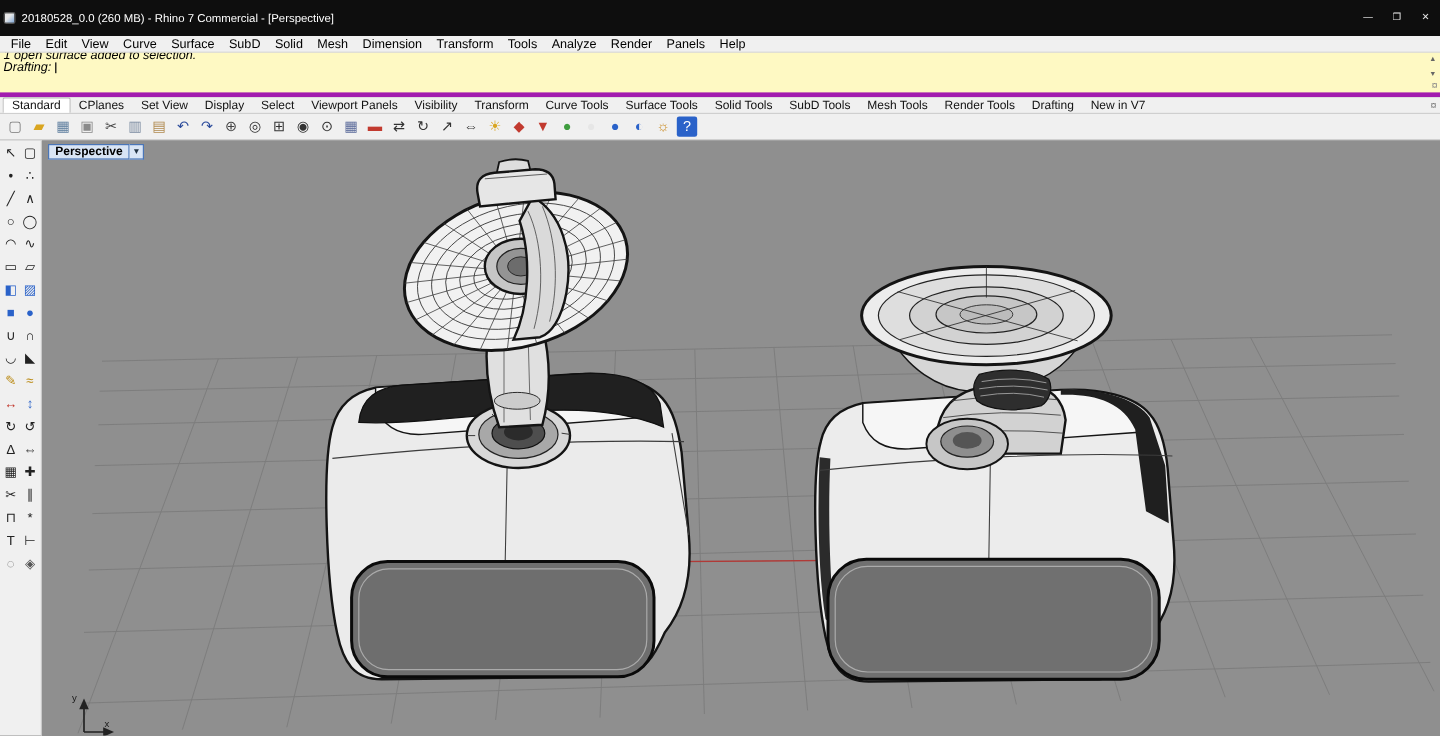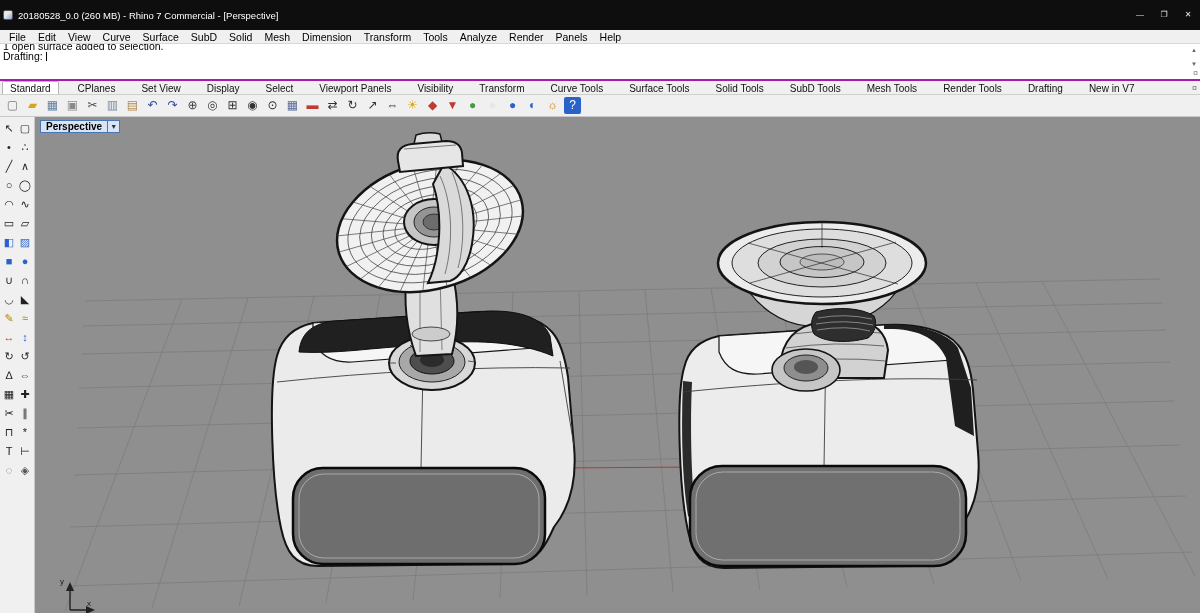--- a/index.html
+++ b/index.html
@@ -13,32 +13,32 @@
     background:linear-gradient(135deg,#e8e8e8 40%,#7fa8d9); border:1px solid #555; }
   .win-controls { margin-left:auto; display:flex; height:14px; }
   .win-btn { width:24px; text-align:center; font-size:8px; line-height:14px; color:#e8e8e8; }
 
   
   .menubar { height:14px; background:#f0f0f0; display:flex; align-items:flex-end;
     font-size:10.5px; color:#000; padding-left:3px; border-bottom:1px solid #d8d8d8; }
   .menu-item { padding:0 6px; white-space:nowrap; }
 
   
-  .cmdarea { height:37px; background:#ffffff; border-bottom:2px solid #a21caf;
-    font-size:10.5px; color:#000; position:relative; overflow:hidden; padding:0 16px 0 3px; }
+  .cmdarea { height:37px; background:#fef9c3; border-bottom:4px solid #a21caf;
+    font-size:10.5px; color:#000; position:relative; overflow:hidden; padding:0 16px 0 3px;font-style:italic; }
   .cmd-history { margin-top:-3px; }
   .cmd-line { height:9.7px; line-height:10.2px; white-space:nowrap; }
   .cmd-prompt-row { height:10px; line-height:10px; display:flex; }
   .cmd-caret { display:inline-block; width:1px; height:9px; background:#000; margin-left:3px; margin-top:1px; }
   .cmd-scroll { position:absolute; right:3px; font-size:6px; color:#666; line-height:6px; }
   .cmd-gear { position:absolute; right:2px; bottom:1px; font-size:9px; color:#888; line-height:9px; }
 
   
   .tabrow { height:14px; background:#f0f0f0; border-bottom:1px solid #cfcfcf; position:relative; }
-  .tabs-host { display:flex; align-items:flex-end; height:100%; padding-left:2px; font-size:10px;gap:12px; }
+  .tabs-host { display:flex; align-items:flex-end; height:100%; padding-left:2px; font-size:10px; }
   .ribbon-tab { padding:1px 7px 0 7px; color:#111; white-space:nowrap; }
   .ribbon-tab.active { background:#fff; border:1px solid #b5b5b5; border-bottom:none;
     border-radius:2px 2px 0 0; }
   .tab-gear { position:absolute; right:3px; top:2px; font-size:9px; color:#777; }
 
   
   .toolbar-row { height:22px; background:#f0f0f0; border-bottom:1px solid #c9c9c9;
     display:flex; align-items:center; }
   .toolbar-host { display:flex; align-items:center; gap:3px; padding-left:4px; }
   .tb-icon { width:17px; height:17px; font-size:12px; line-height:16px; text-align:center;

